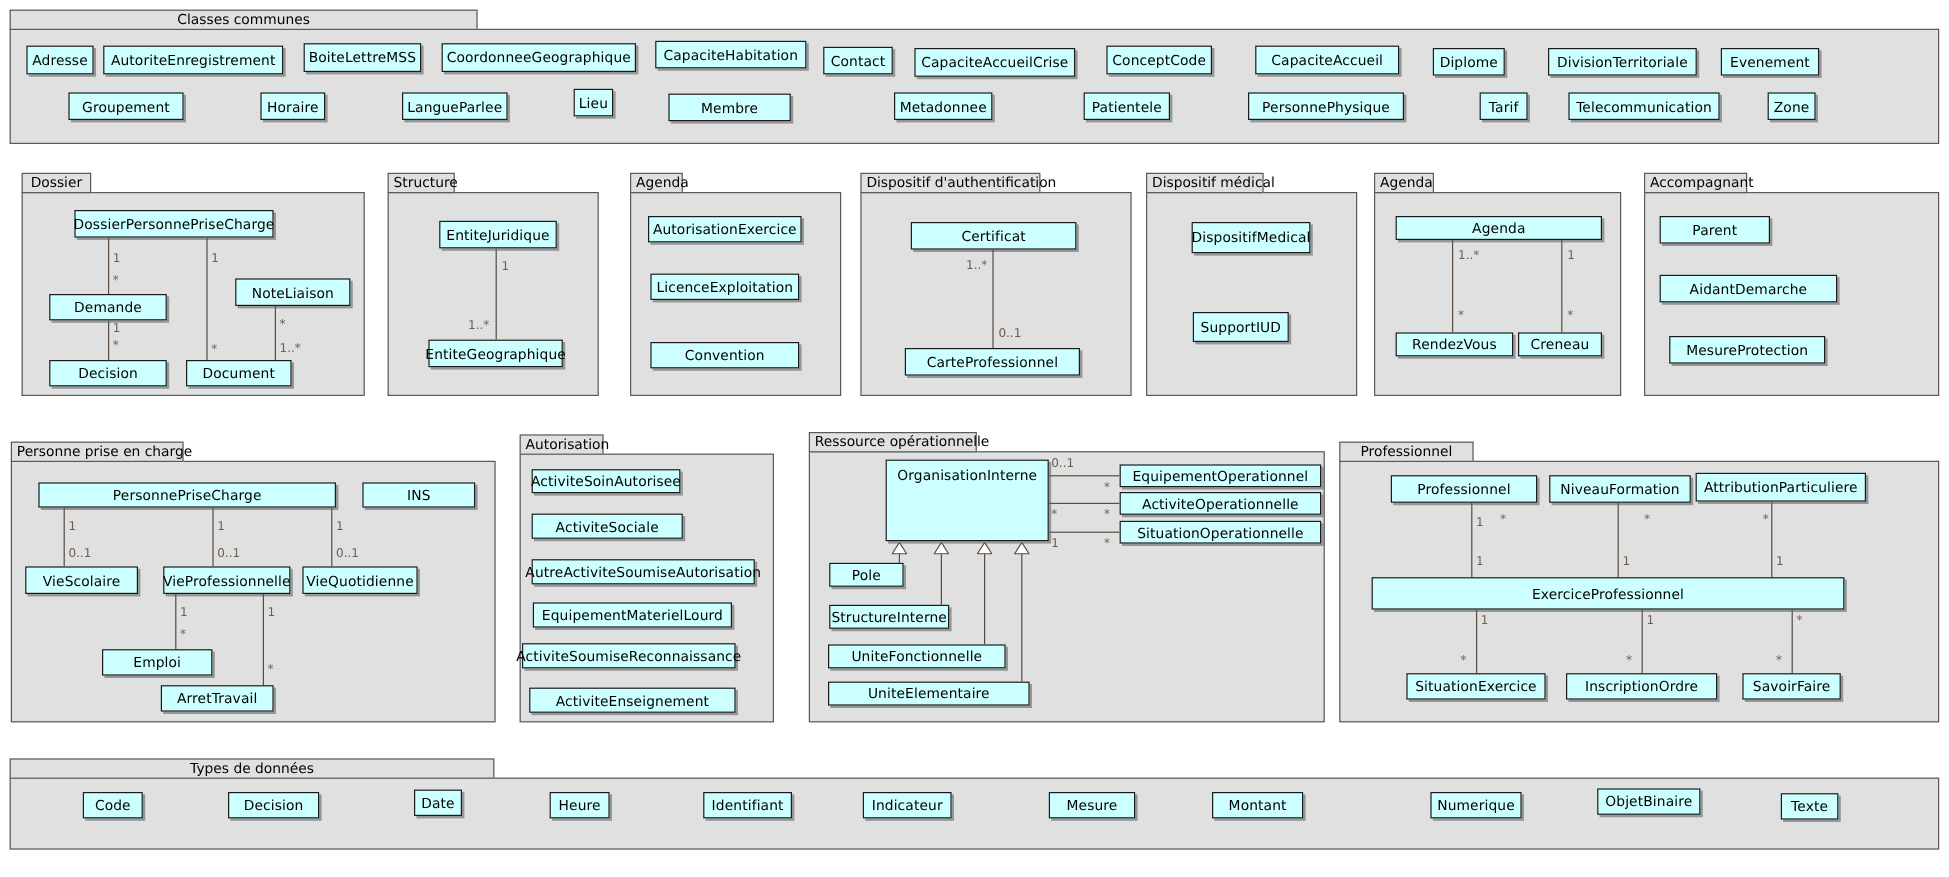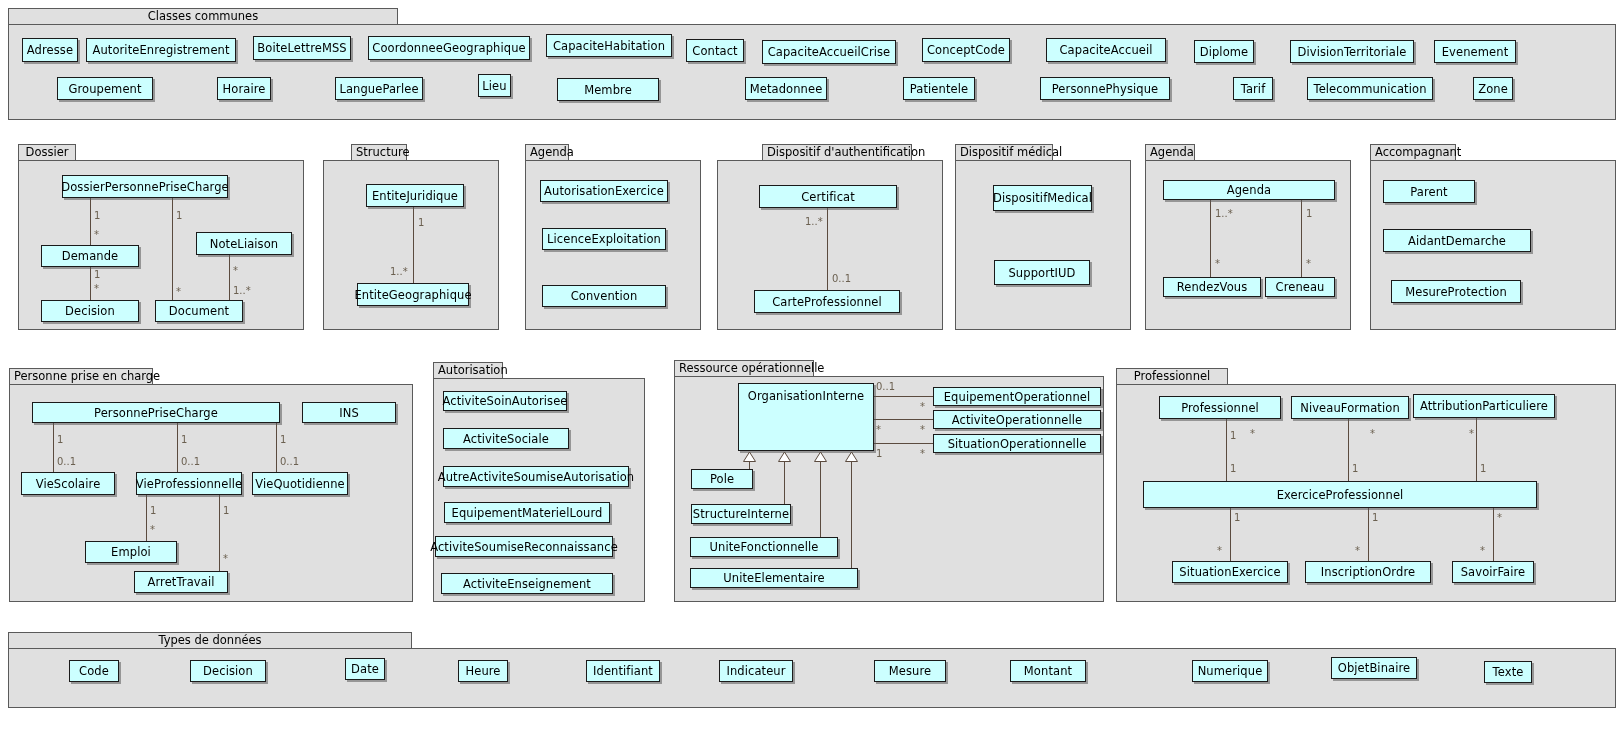--- a/index.html
+++ b/index.html
@@ -92,52 +92,52 @@
 <div class="mul" style="left:94px;top:229px;">*</div>
 <div class="mul" style="left:176px;top:210px;">1</div>
 <div class="mul" style="left:94px;top:269px;">1</div>
 <div class="mul" style="left:94px;top:283px;">*</div>
 <div class="mul" style="left:176px;top:286px;">*</div>
 <div class="mul" style="left:233px;top:265px;">*</div>
 <div class="mul" style="left:233px;top:285px;">1..*</div>
 
 <div class="pkg" style="left:323px;top:144px;width:176px;height:186px;">
   <div class="pkg-body" style="top:16px;width:176px;height:170px;"></div>
-  <div class="pkg-tab left" style="width:56px;margin-left:28px;">Structure</div>
+  <div class="pkg-tab left" style="width:56px;">Structure</div>
 </div>
 <div class="cls" style="left:366px;top:184px;width:98px;height:23px;">EntiteJuridique</div>
 <div class="cls" style="left:357px;top:283px;width:112px;height:23px;">EntiteGeographique</div>
 <div class="ln v" style="left:413px;top:207px;height:76px;"></div>
 <div class="mul" style="left:418px;top:217px;">1</div>
 <div class="mul" style="left:390px;top:266px;">1..*</div>
 
 <div class="pkg" style="left:525px;top:144px;width:176px;height:186px;">
   <div class="pkg-body" style="top:16px;width:176px;height:170px;"></div>
   <div class="pkg-tab left" style="width:44px;">Agenda</div>
 </div>
 <div class="cls" style="left:540px;top:180px;width:128px;height:22px;">AutorisationExercice</div>
 <div class="cls" style="left:542px;top:228px;width:124px;height:22px;">LicenceExploitation</div>
 <div class="cls" style="left:542px;top:285px;width:124px;height:22px;">Convention</div>
 
 <div class="pkg" style="left:717px;top:144px;width:226px;height:186px;">
   <div class="pkg-body" style="top:16px;width:226px;height:170px;"></div>
-  <div class="pkg-tab left" style="width:150px;margin-left:45px;">Dispositif d'authentification</div>
+  <div class="pkg-tab left" style="width:150px;">Dispositif d'authentification</div>
 </div>
 <div class="cls" style="left:759px;top:185px;width:138px;height:23px;">Certificat</div>
 <div class="cls" style="left:754px;top:290px;width:146px;height:23px;">CarteProfessionnel</div>
 <div class="ln v" style="left:827px;top:208px;height:82px;"></div>
 <div class="mul" style="left:805px;top:216px;">1..*</div>
 <div class="mul" style="left:832px;top:273px;">0..1</div>
 
 <div class="pkg" style="left:955px;top:144px;width:176px;height:186px;">
   <div class="pkg-body" style="top:16px;width:176px;height:170px;"></div>
   <div class="pkg-tab left" style="width:98px;">Dispositif médical</div>
 </div>
 <div class="cls" style="left:993px;top:185px;width:99px;height:26px;">DispositifMedical</div>
-<div class="cls" style="left:994px;top:260px;width:96px;height:25px;">SupportIUD</div>
+<div class="cls" style="left:994px;top:260px;width:80px;height:25px;">SupportIUD</div>
 
 <div class="pkg" style="left:1145px;top:144px;width:206px;height:186px;">
   <div class="pkg-body" style="top:16px;width:206px;height:170px;"></div>
   <div class="pkg-tab left" style="width:50px;">Agenda</div>
 </div>
 <div class="cls" style="left:1163px;top:180px;width:172px;height:20px;">Agenda</div>
 <div class="cls" style="left:1163px;top:277px;width:98px;height:20px;">RendezVous</div>
 <div class="cls" style="left:1265px;top:277px;width:70px;height:20px;">Creneau</div>
 <div class="ln v" style="left:1210px;top:200px;height:77px;"></div>
 <div class="ln v" style="left:1301px;top:200px;height:77px;"></div>

